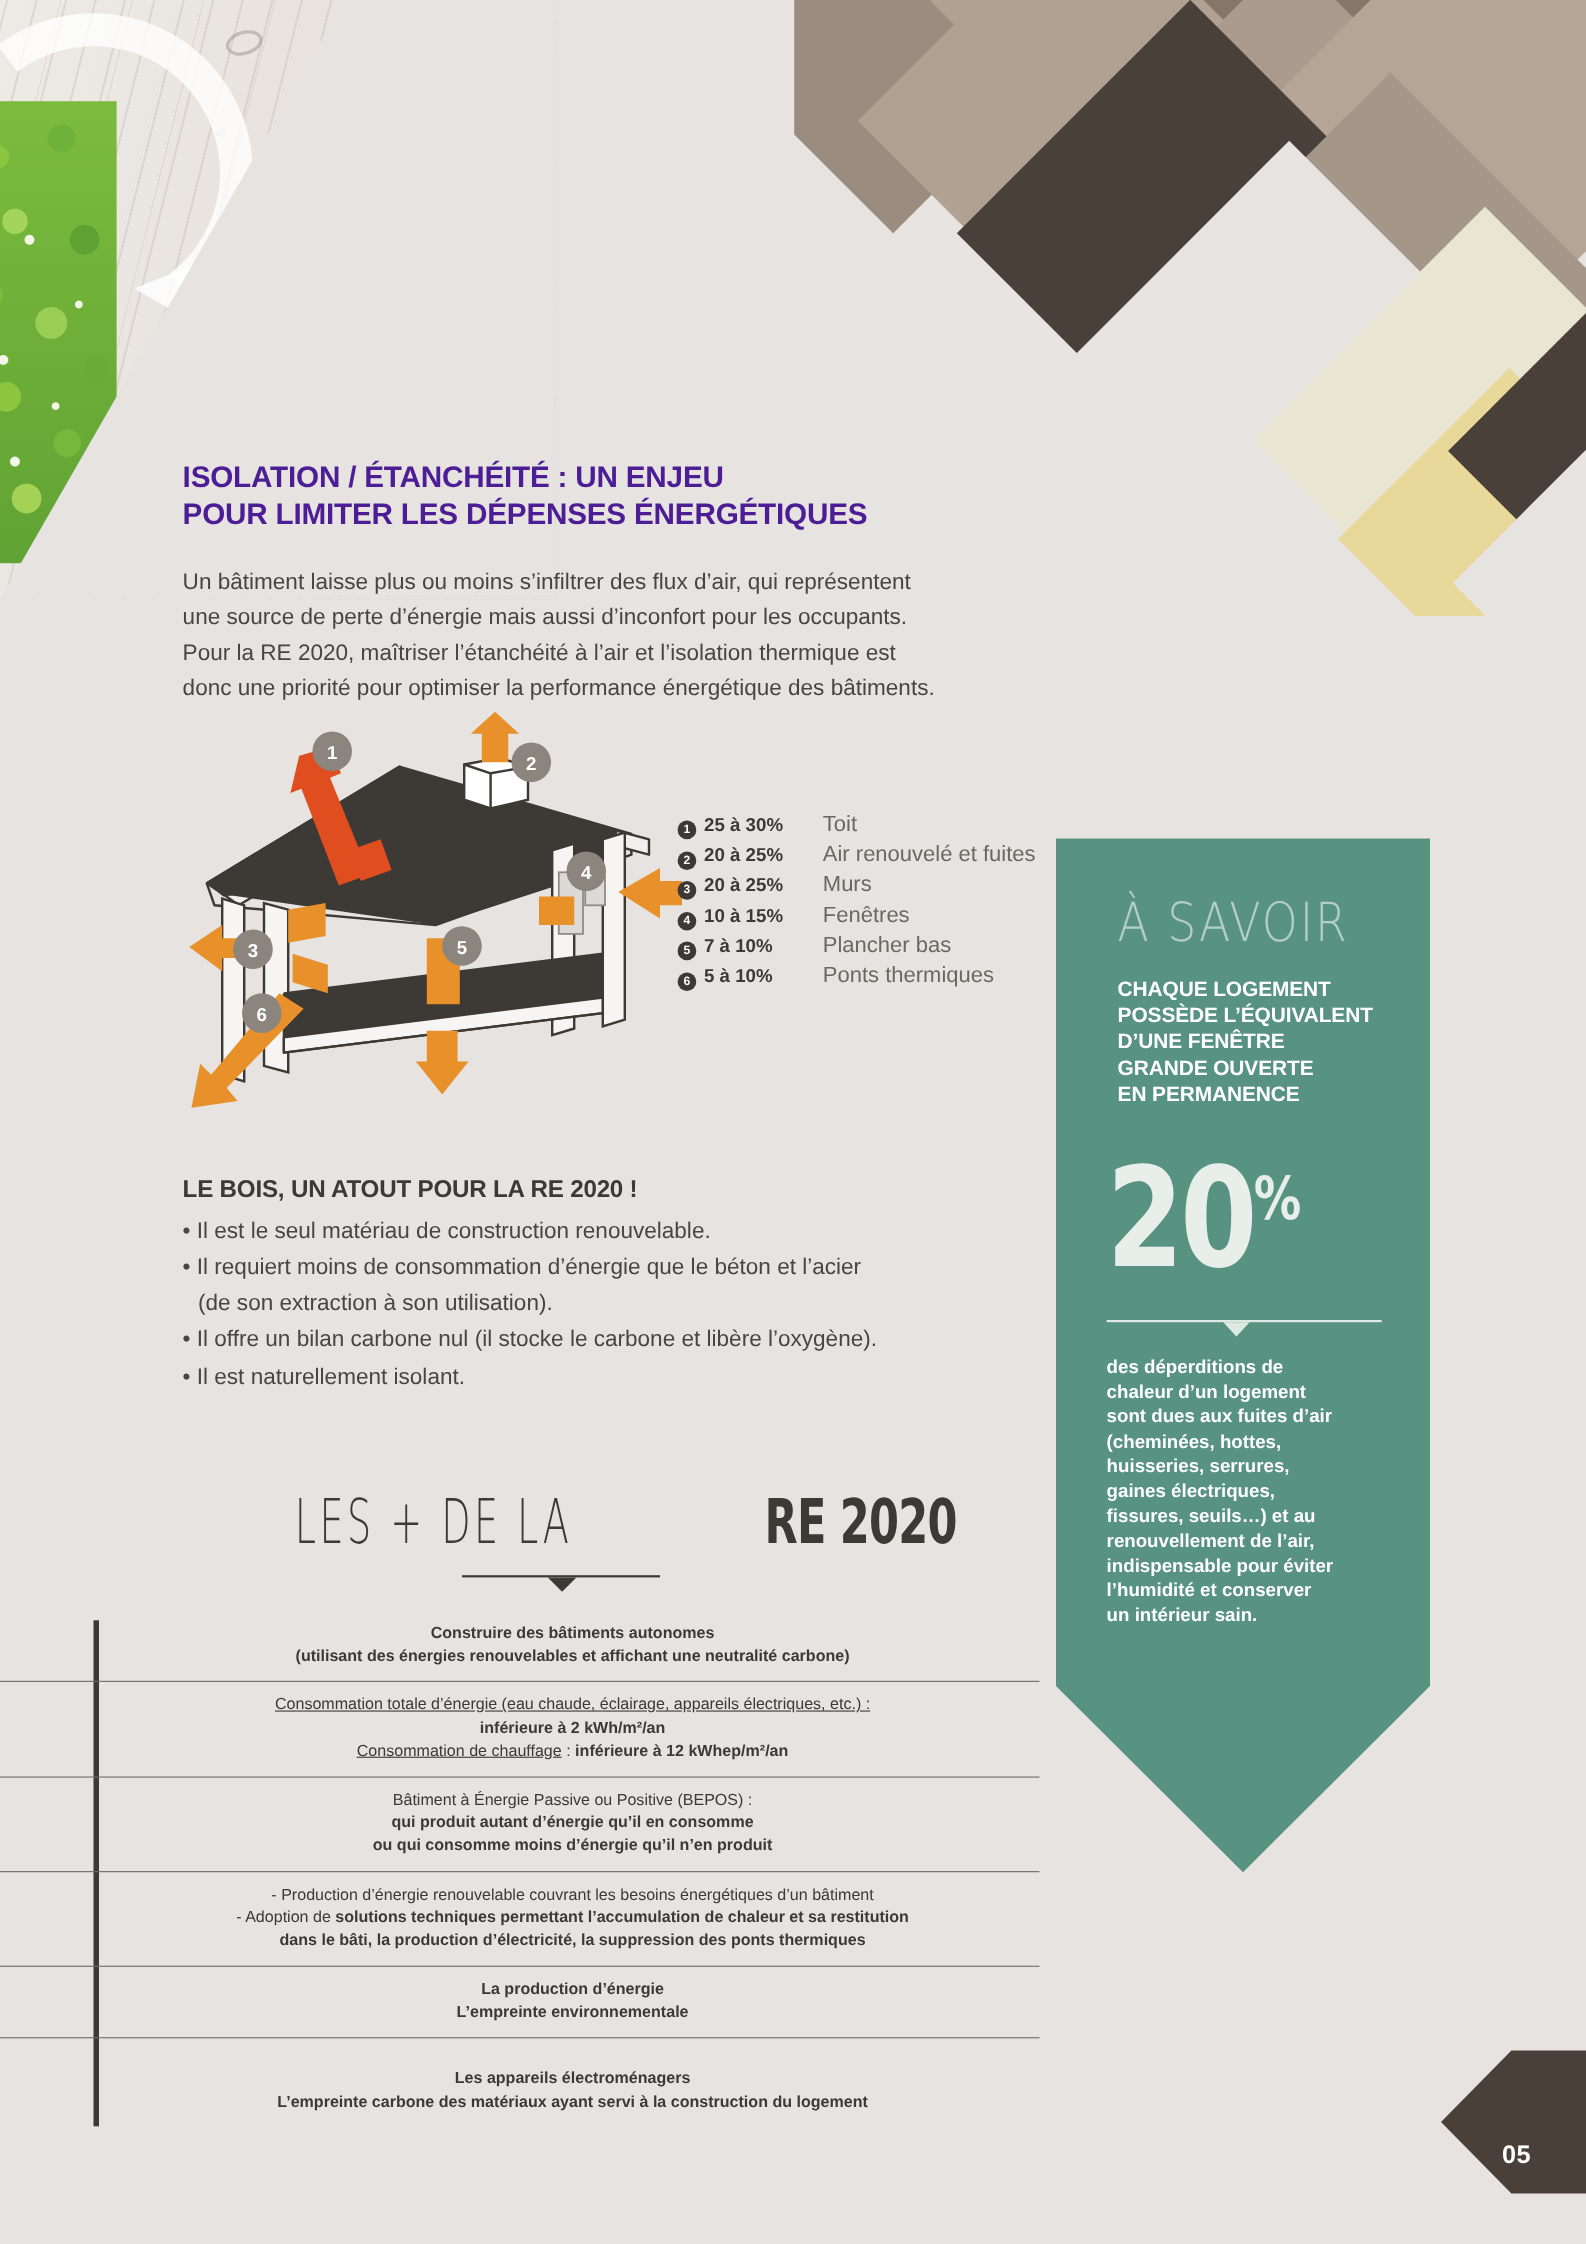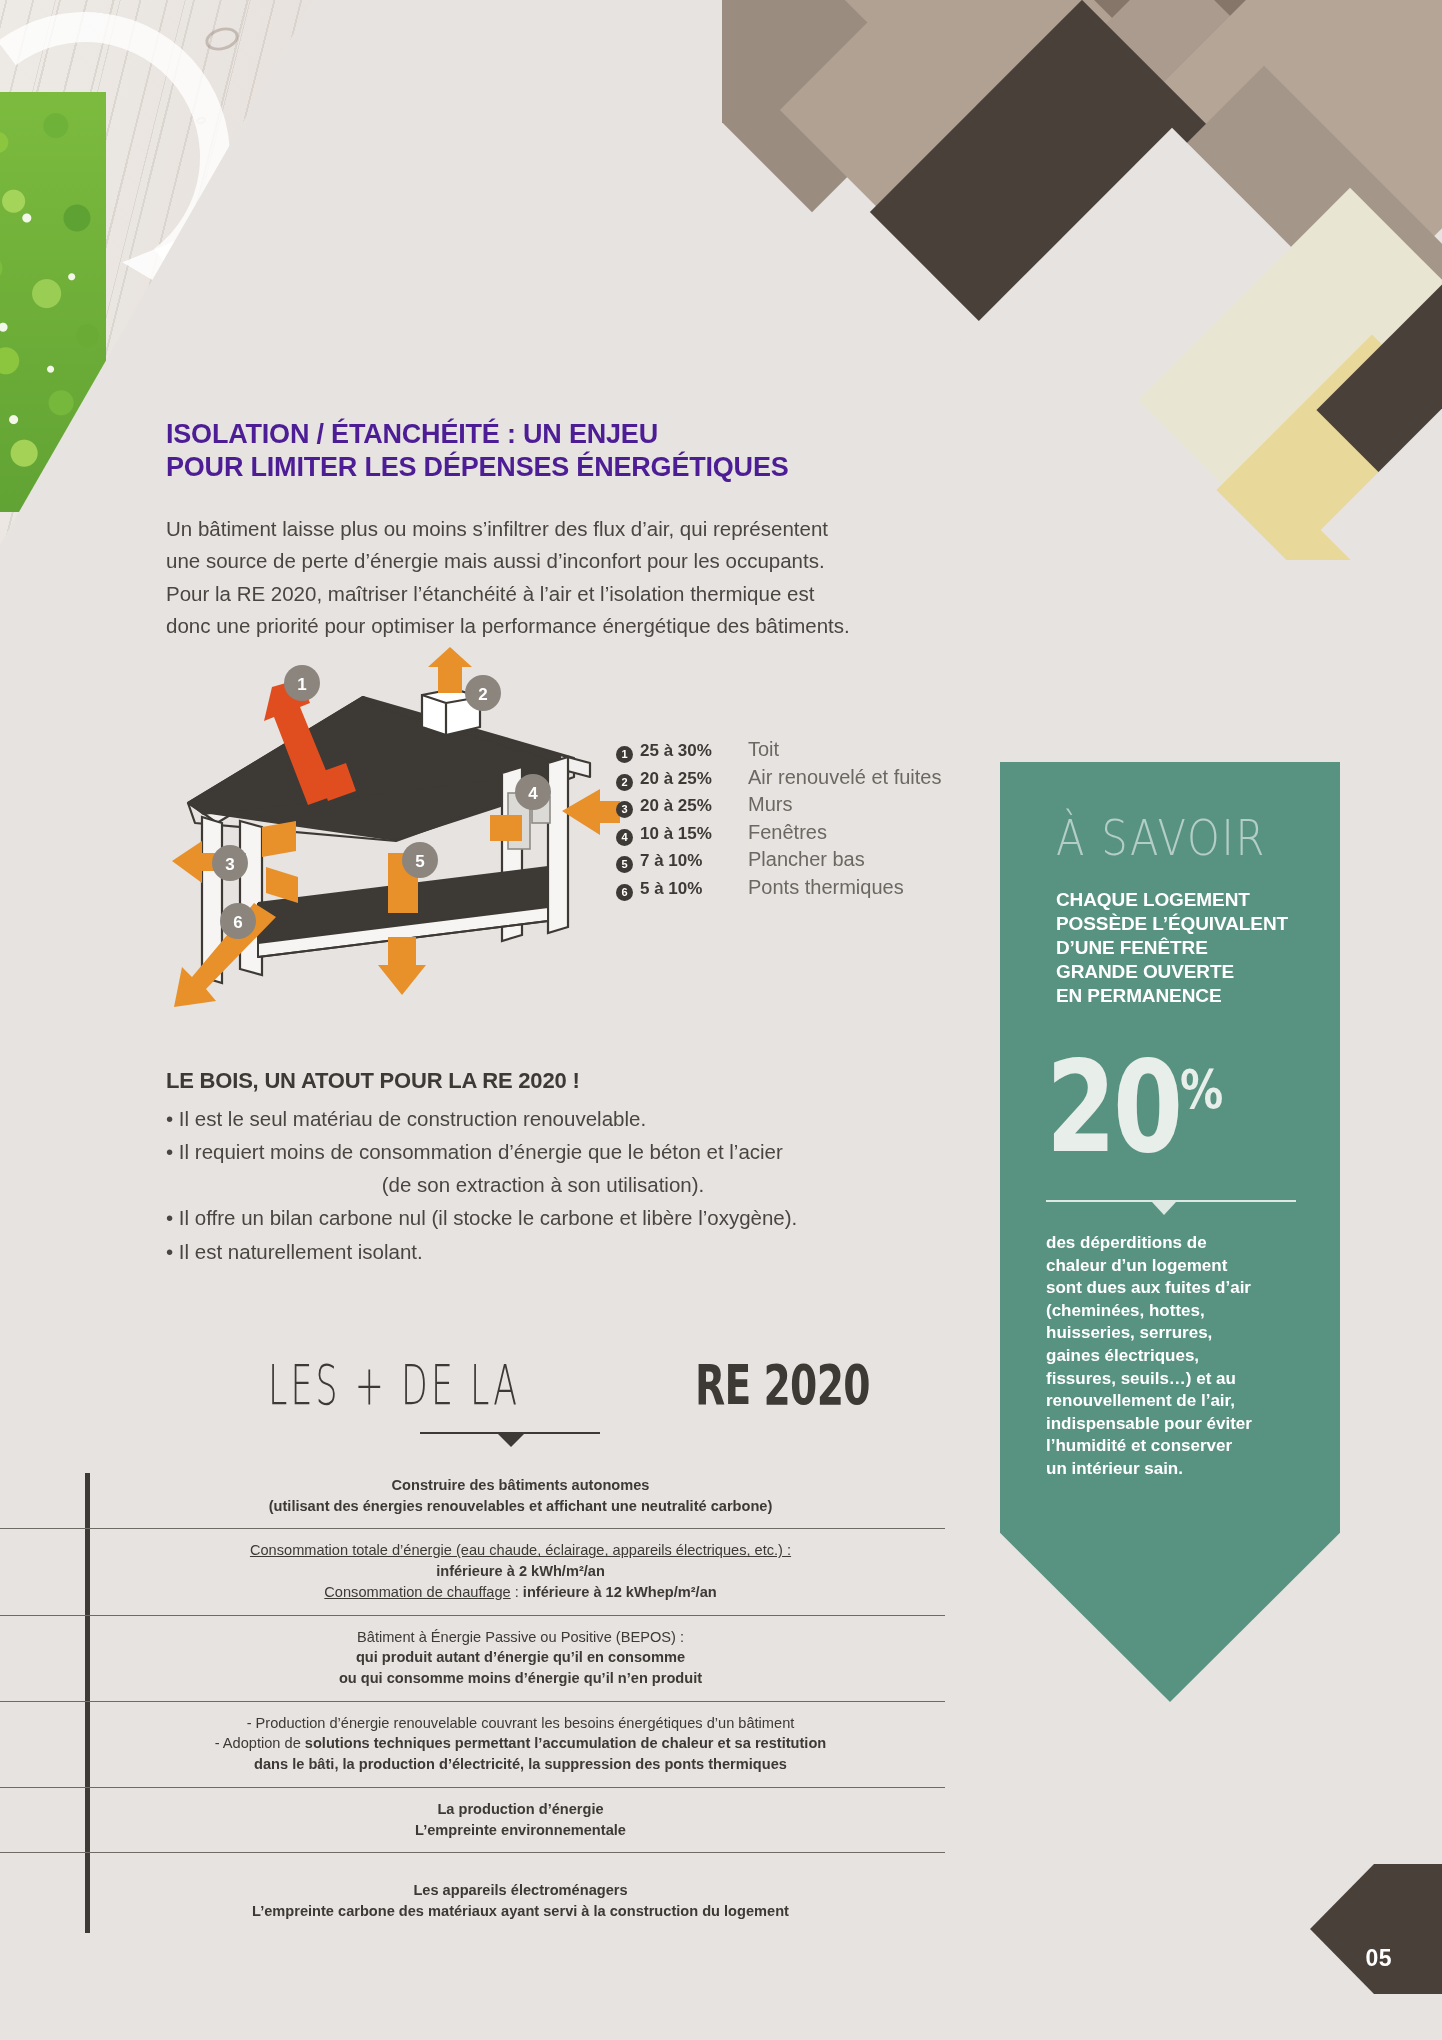--- a/index.html
+++ b/index.html
@@ -113,21 +113,21 @@
 
   .bois-title {
     position:absolute; left:166px; top:1068px;
     font-size:22px; font-weight:bold; color:#3d3935; letter-spacing:-.2px;
   }
   .bois-list {
     position:absolute; left:166px; top:1103px; width:740px;
     font-size:20.5px; line-height:1.52; color:#4a4541; list-style:none;
   }
   .bois-list li { margin-bottom:2px; }
-  .bois-list li.cont { padding-left:14px;text-align:center; }
+  .bois-list li.cont { padding-left:14px; }
 
   
   .les-title {
     position:absolute; left:268px; top:1352px;
     display:flex; align-items:baseline; gap:20px;
   }
   .les-thin {
     font-size:56px; color:#3d3935; font-weight:300;
     transform:scaleX(.62); transform-origin:left center;
     letter-spacing:5px; white-space:nowrap;
@@ -159,21 +159,21 @@
     position:absolute; left:0; top:0; width:100%; height:1px; background:#6f6a64;
   }
   .vbar {
     position:absolute; left:85px; top:1473px; width:5px; height:460px; background:#3d3935;
   }
   .b { font-weight:bold; }
   .u { text-decoration:underline; }
 
   
   .green {
-    position:absolute; left:1000px; top:762px; width:340px; height:940px;
+    position:absolute; left:960px; top:762px; width:340px; height:940px;
     background:#589280;
     clip-path:polygon(0 0, 100% 0, 100% 82%, 50% 100%, 0 82%);
     color:#ffffff;
   }
   .green-title {
     position:absolute; left:56px; top:48px; font-size:49px; font-weight:300;
     color:rgba(255,255,255,.55); letter-spacing:2px;
     font-family:"DejaVu Sans", sans-serif; transform:scaleX(.85); transform-origin:left center;
   }
   .green-sub {

